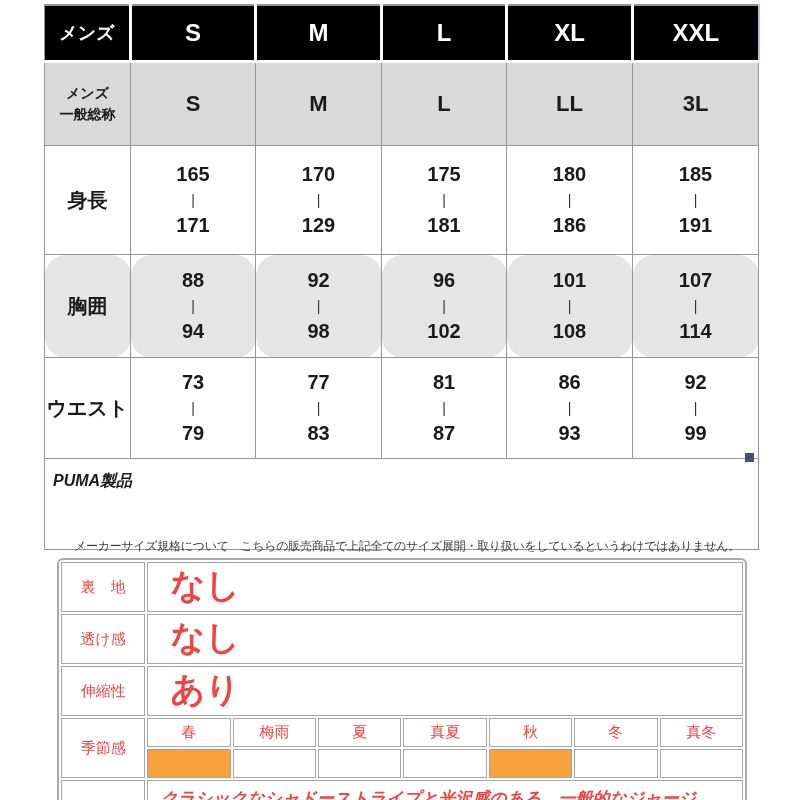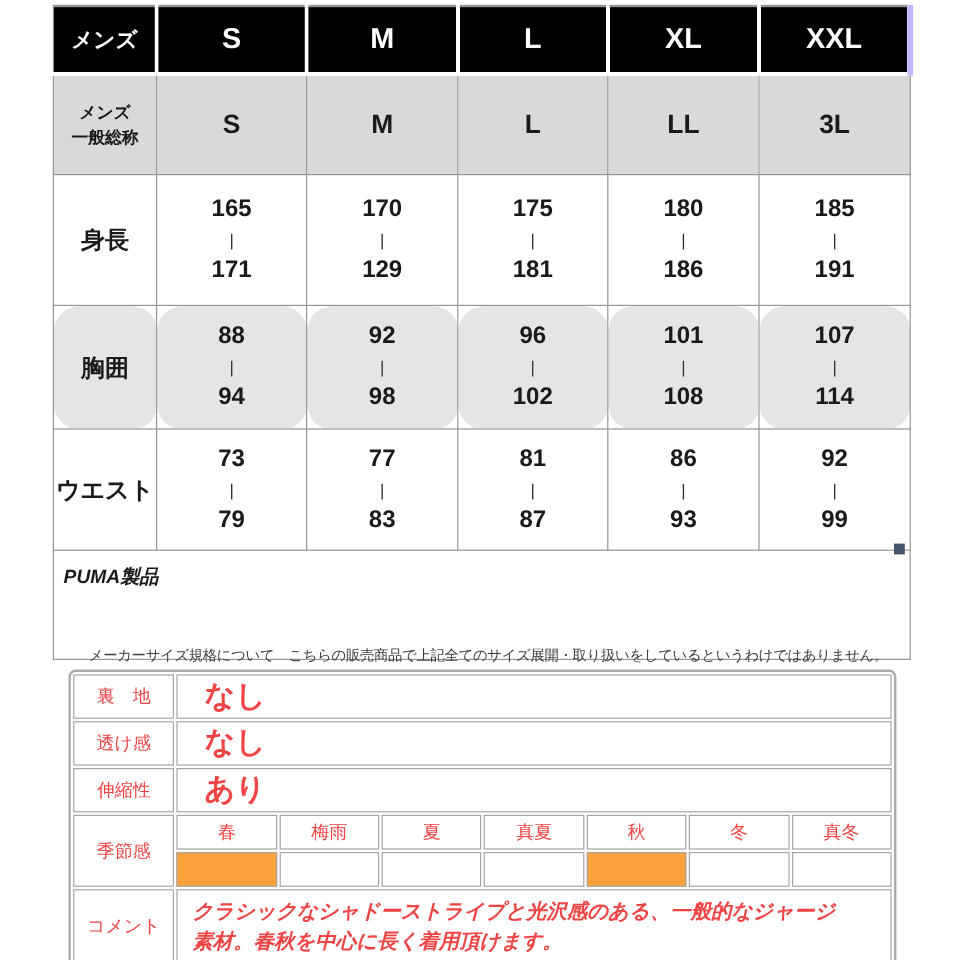--- a/index.html
+++ b/index.html
@@ -8,21 +8,21 @@
 
   
   table.size-table { position:absolute; left:44px; top:4px; width:714px;
     border-collapse:collapse; table-layout:fixed; }
   table.size-table td { border:1px solid #969696; text-align:center; vertical-align:middle;
     color:#1a1a1a; overflow:hidden; }
   tr.hdr td { background:#000; color:#fff; font-weight:bold; font-size:24px; height:52px;
     border-left:3px solid #fff; border-right:3px solid #fff;
     border-top:2px solid #969696; border-bottom:3px solid #fff; }
   tr.hdr td.corner { font-size:18px; border-left:1px solid #969696; }
-  tr.hdr td.last { border-right:5px solid #c4b5fd; }
+  tr.hdr td.last { border-right:2px solid #c4b5fd; }
   tr.general td { background:#d9d9d9; height:80px; font-weight:bold; font-size:22px; }
   tr.general td.rowlabel { font-size:14px; line-height:1.5; }
   td.rowlabel { font-size:18px; font-weight:bold; }
   tr.measure td { font-weight:bold; font-size:20px;border-radius:21px; }
   tr.m-height td { height:106px; }
   tr.m-chest td  { height:100px; background:#e5e5e5; }
   tr.m-waist td  { height:98px; }
   .range { display:flex; flex-direction:column; align-items:center; gap:7px; }
   .range .sep { font-size:14px; font-weight:normal; color:#333; line-height:1; }
   tr.brand td { height:66px; text-align:left; vertical-align:top;
@@ -36,21 +36,21 @@
     font-size:12px; color:#3c3c3c; white-space:nowrap; letter-spacing:-0.3px; }
 
   
   .spec-wrap { position:absolute; left:57px; top:558px; width:690px;
     border:2px solid #ababab; border-radius:6px; background:#fff; box-sizing:border-box; }
   table.spec-table { width:100%; border-collapse:separate; border-spacing:2px;
     table-layout:fixed; }
   table.spec-table td { border:1px solid #a6a6a6; background:#fff; color:#ef4444;
     vertical-align:middle; }
   td.slbl { text-align:center; font-size:15px; height:27px; }
-  td.sval { font-weight:bold; font-size:25px; padding:0 0 2px 22px; }
+  td.sval { font-weight:bold; font-size:34px; padding:0 0 2px 22px; }
   td.season-h { text-align:center; font-size:15px; height:25px; }
   td.season-c { height:25px; }
   td.season-c.hl { background:#F9A23C; }
   td.comment-cell { font-weight:bold; font-size:17px; padding:6px 12px; height:48px; }
   .comment-text { line-height:1.45; max-width:545px;font-style:italic; }
 </style>
 </head>
 <body>
 
 <div class="canvas">

